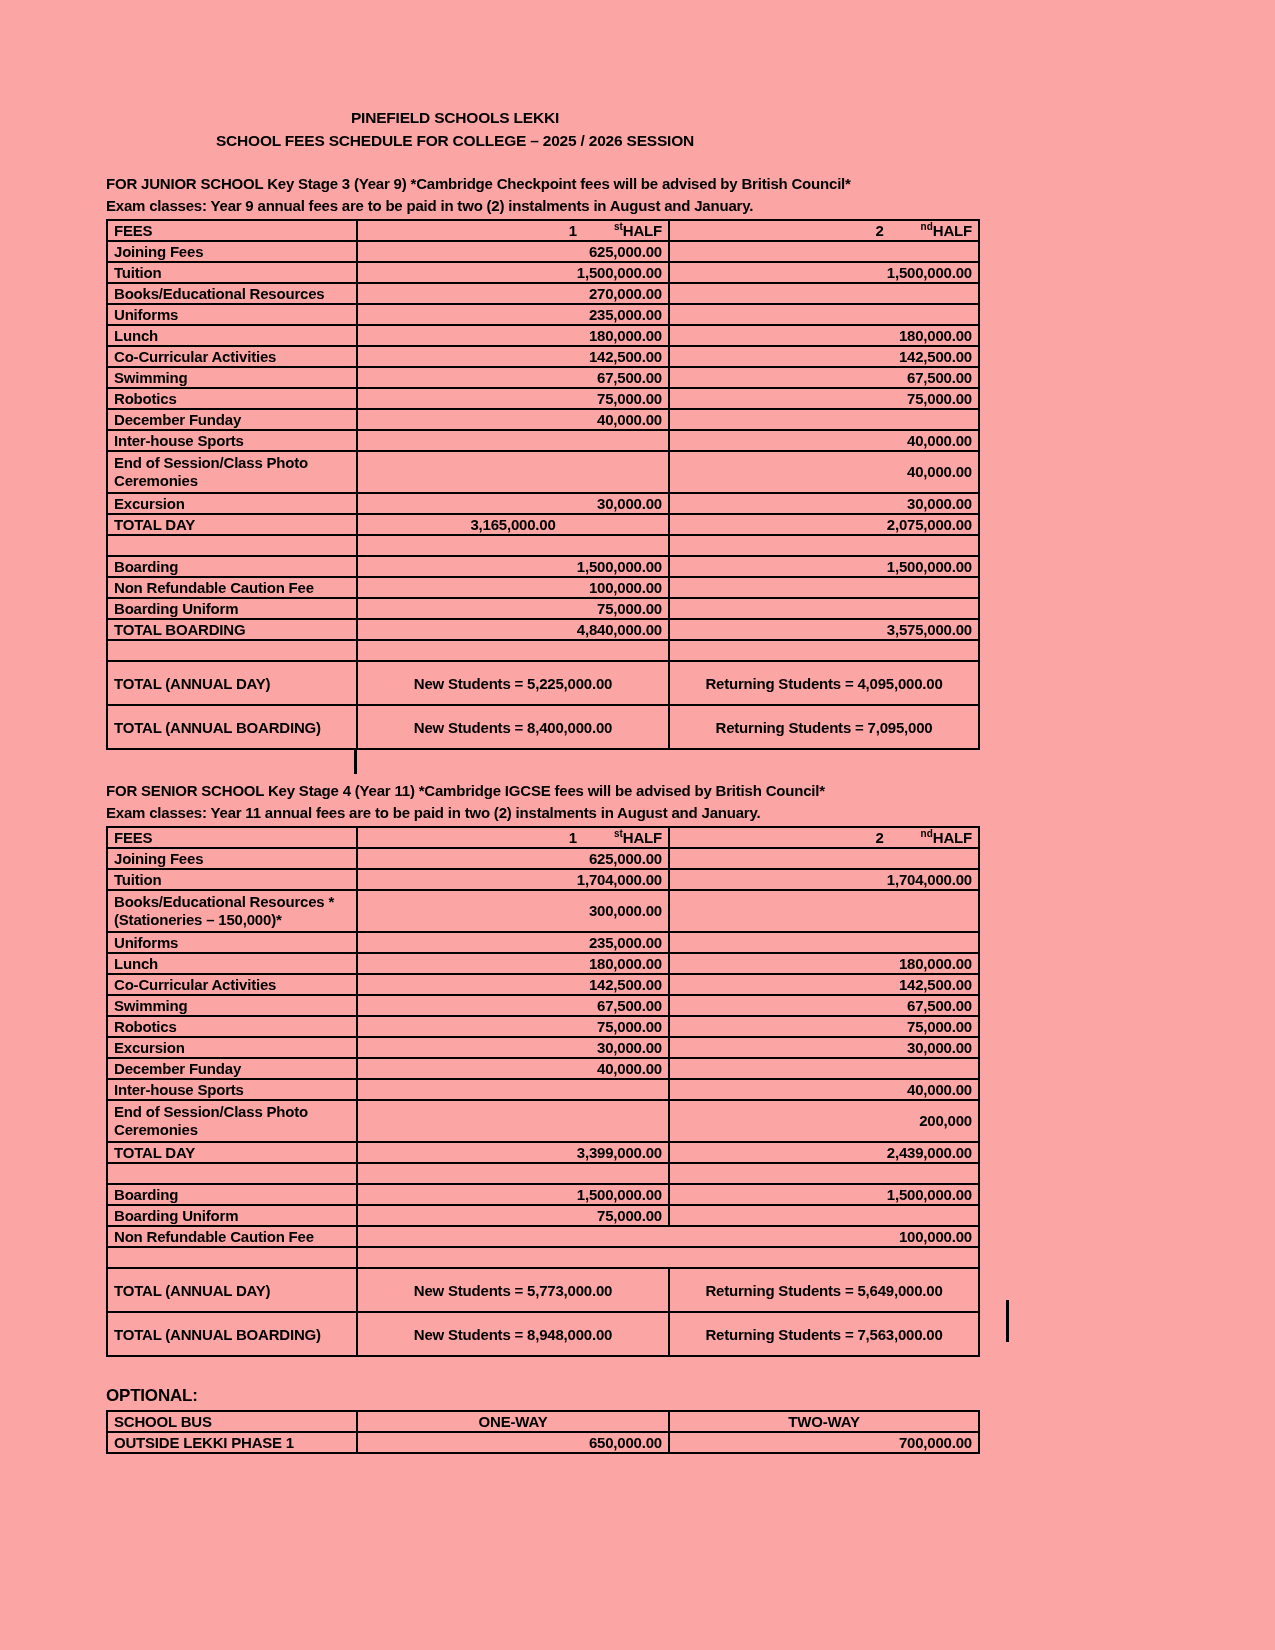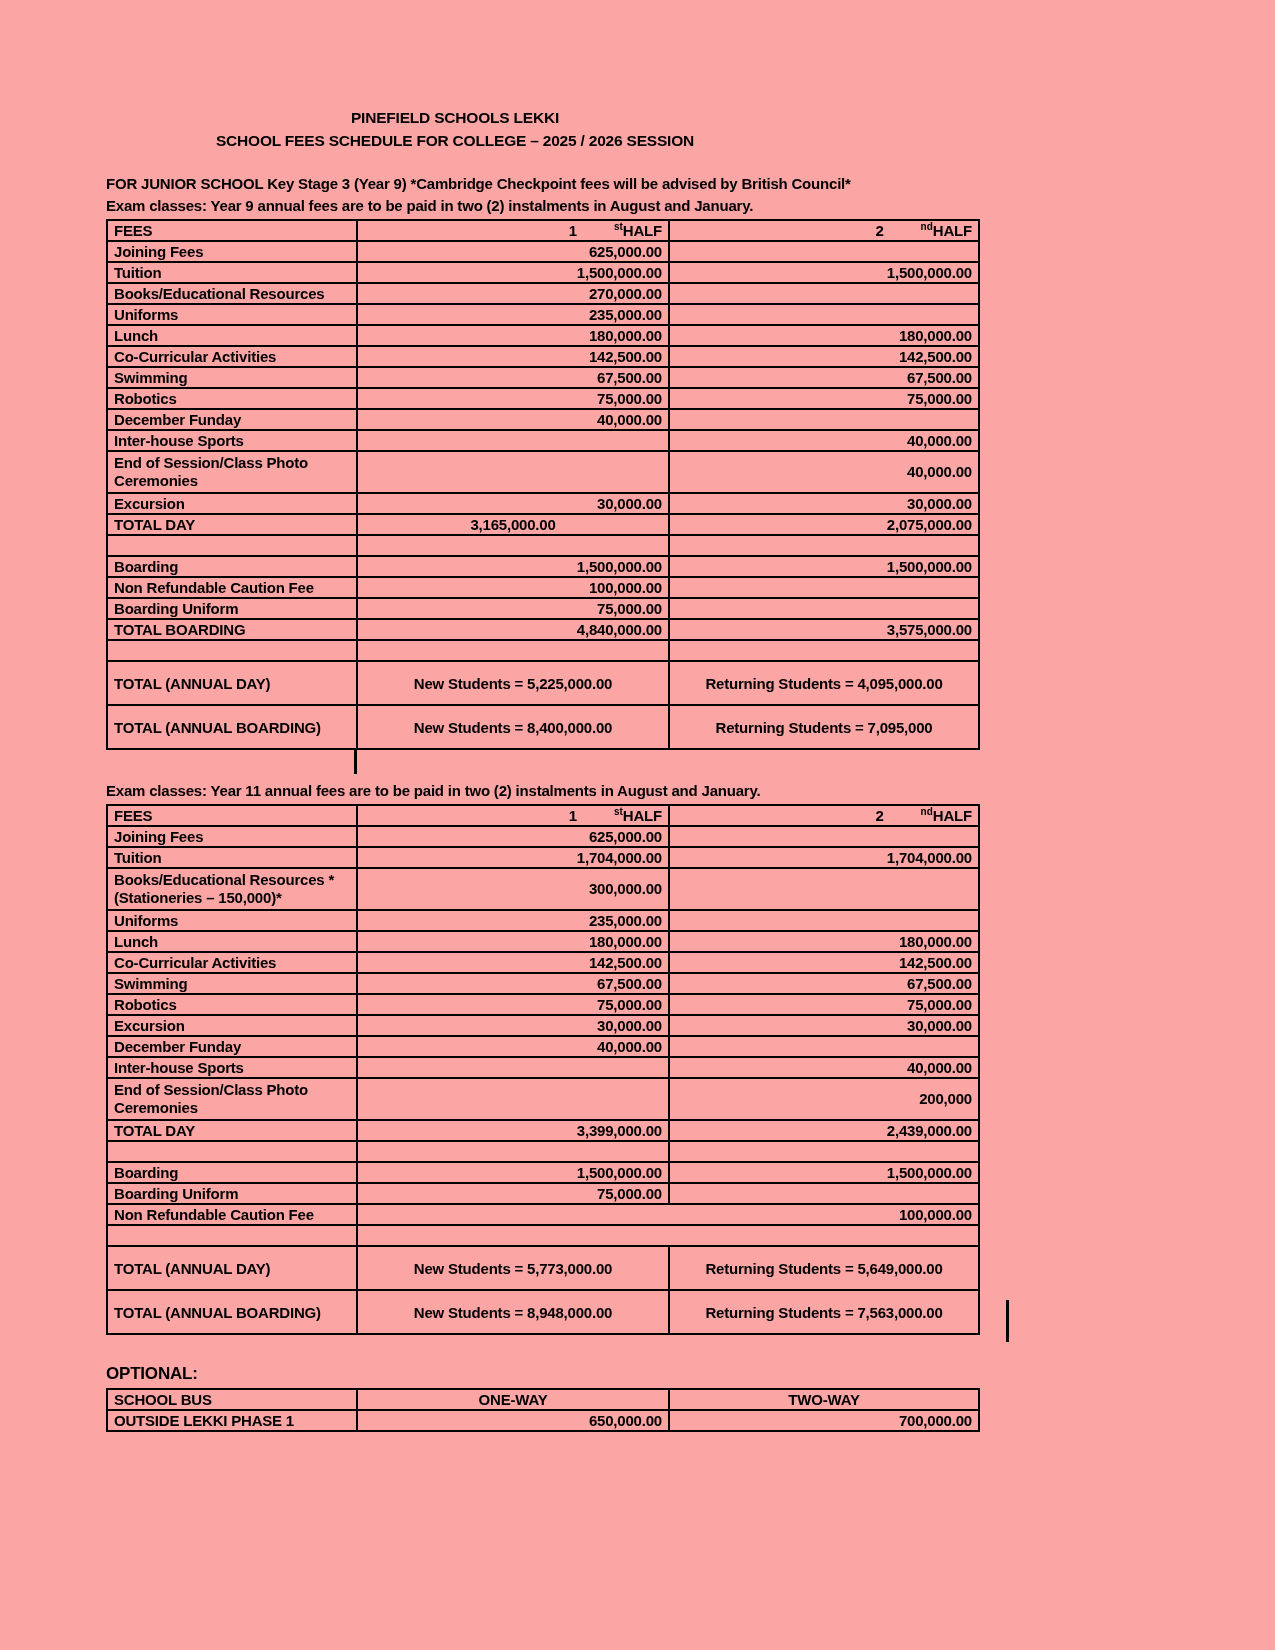--- a/index.html
+++ b/index.html
@@ -229,20 +229,21 @@
               <td class="left">TOTAL (ANNUAL BOARDING)</td>
               <td class="center">New Students = 8,400,000.00</td>
               <td class="center">Returning Students = 7,095,000</td>
             </tr>
           </tbody>
       </table>
       <div class="stub"></div>
     </div>
 
     <div class="heading-block senior-gap">
+      <p class="sect-heading">FOR SENIOR SCHOOL Key Stage 4 (Year 11) *Cambridge IGCSE fees will be advised by British Council*</p>
       <p class="sect-heading">Exam classes: Year 11 annual fees are to be paid in two (2) instalments in August and January.</p>
     </div>
 
     <div class="tbl-wrap">
       <table class="fees">
         <colgroup>
             <col class="w1">
             <col class="w2">
             <col class="w3">
           </colgroup>

